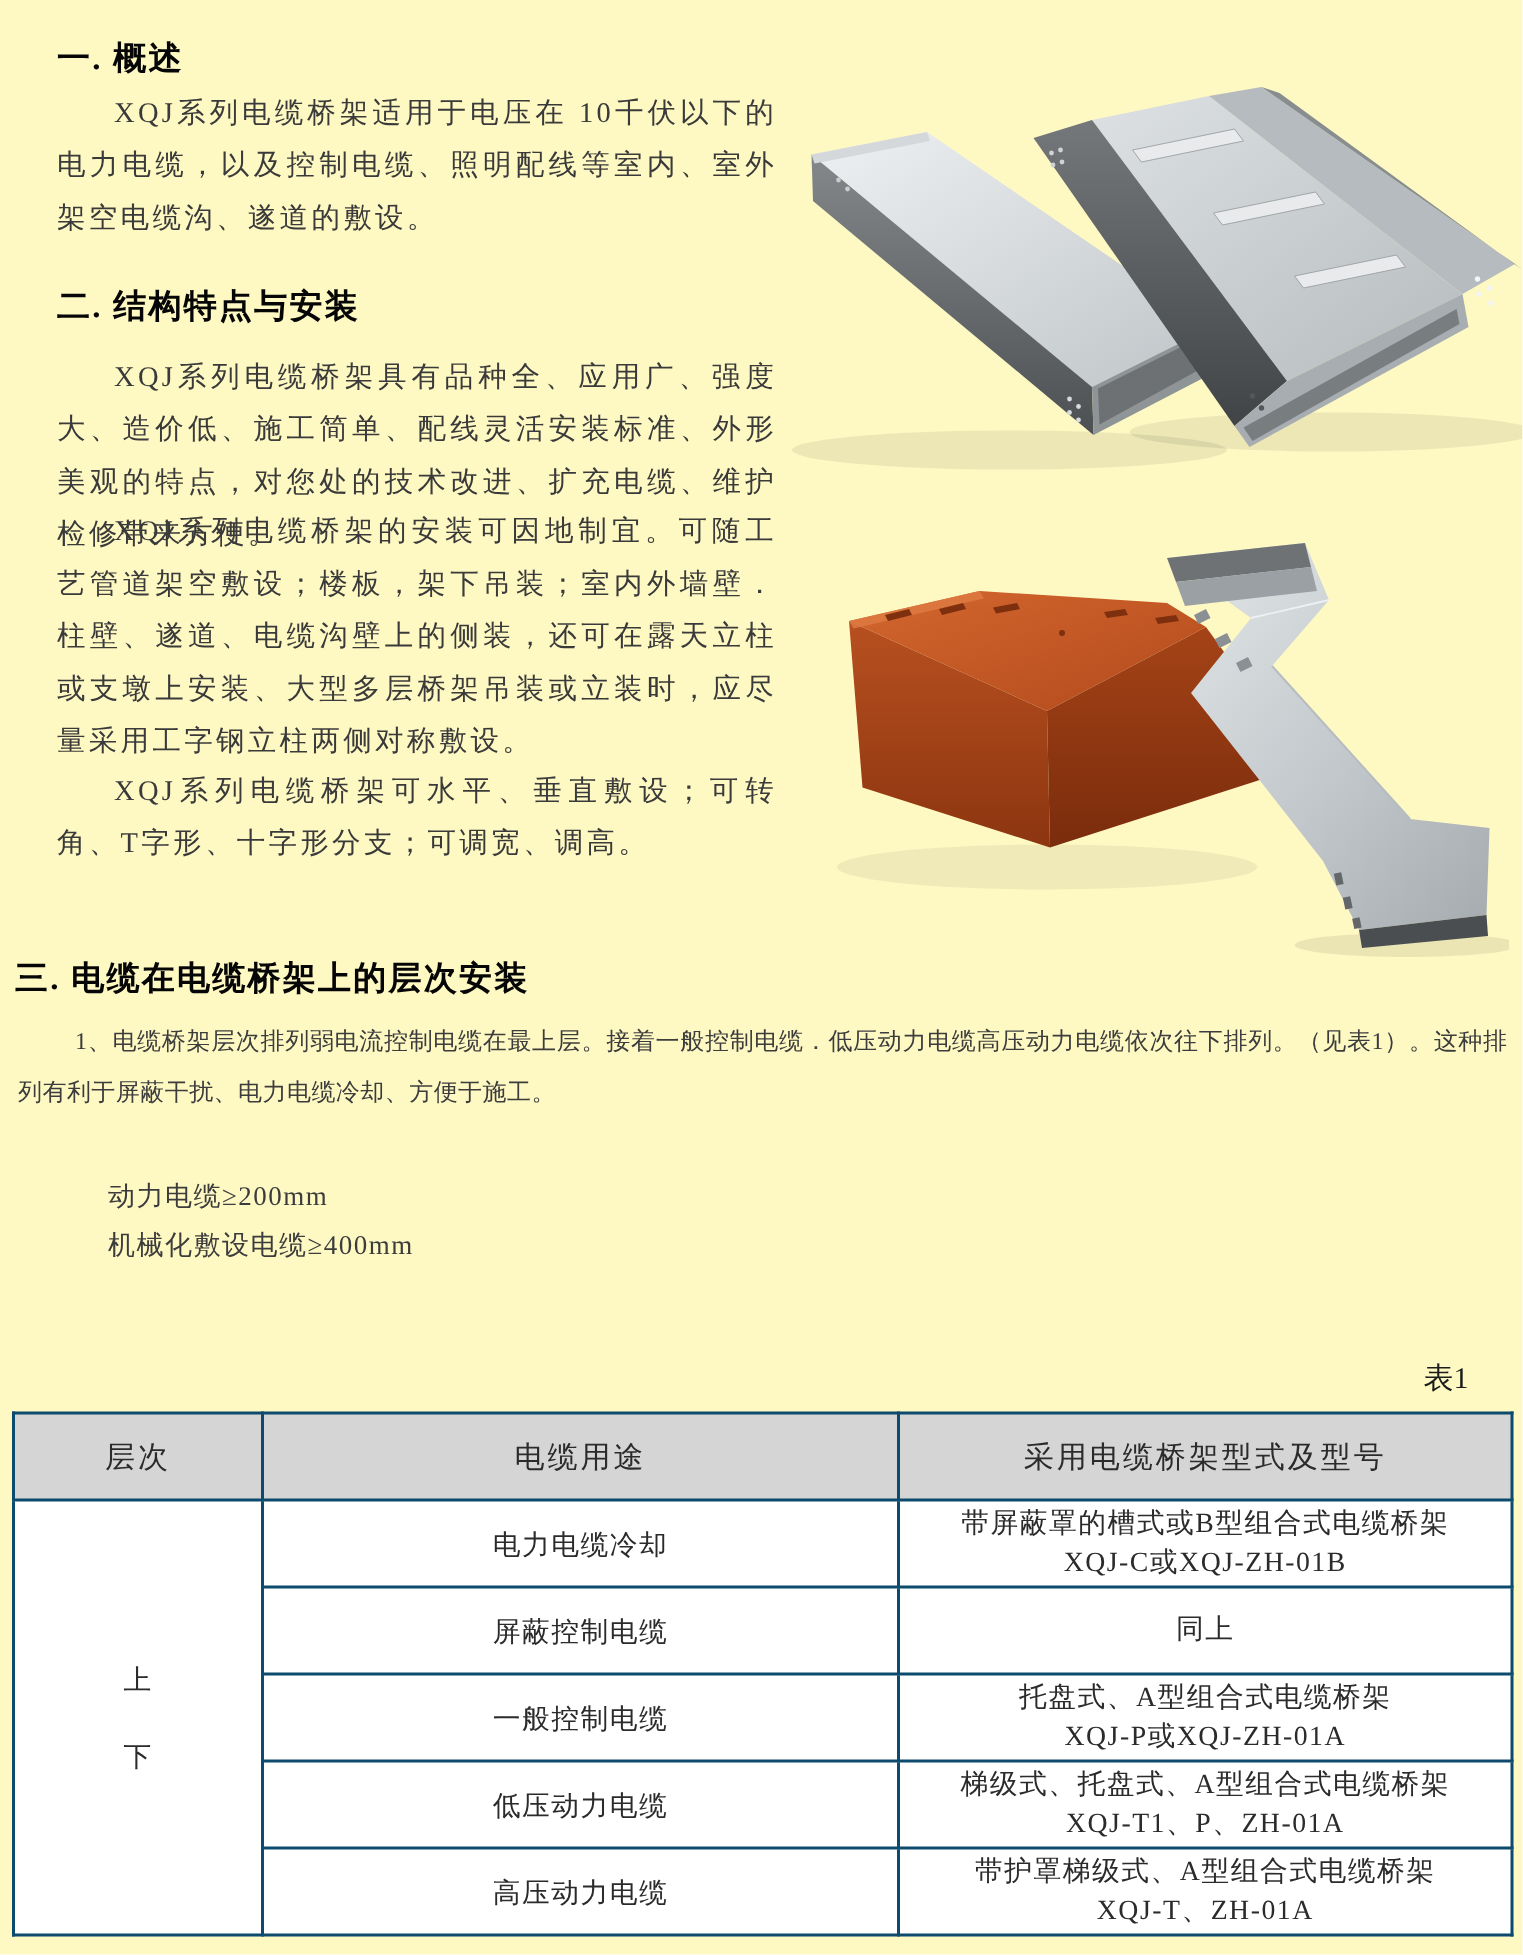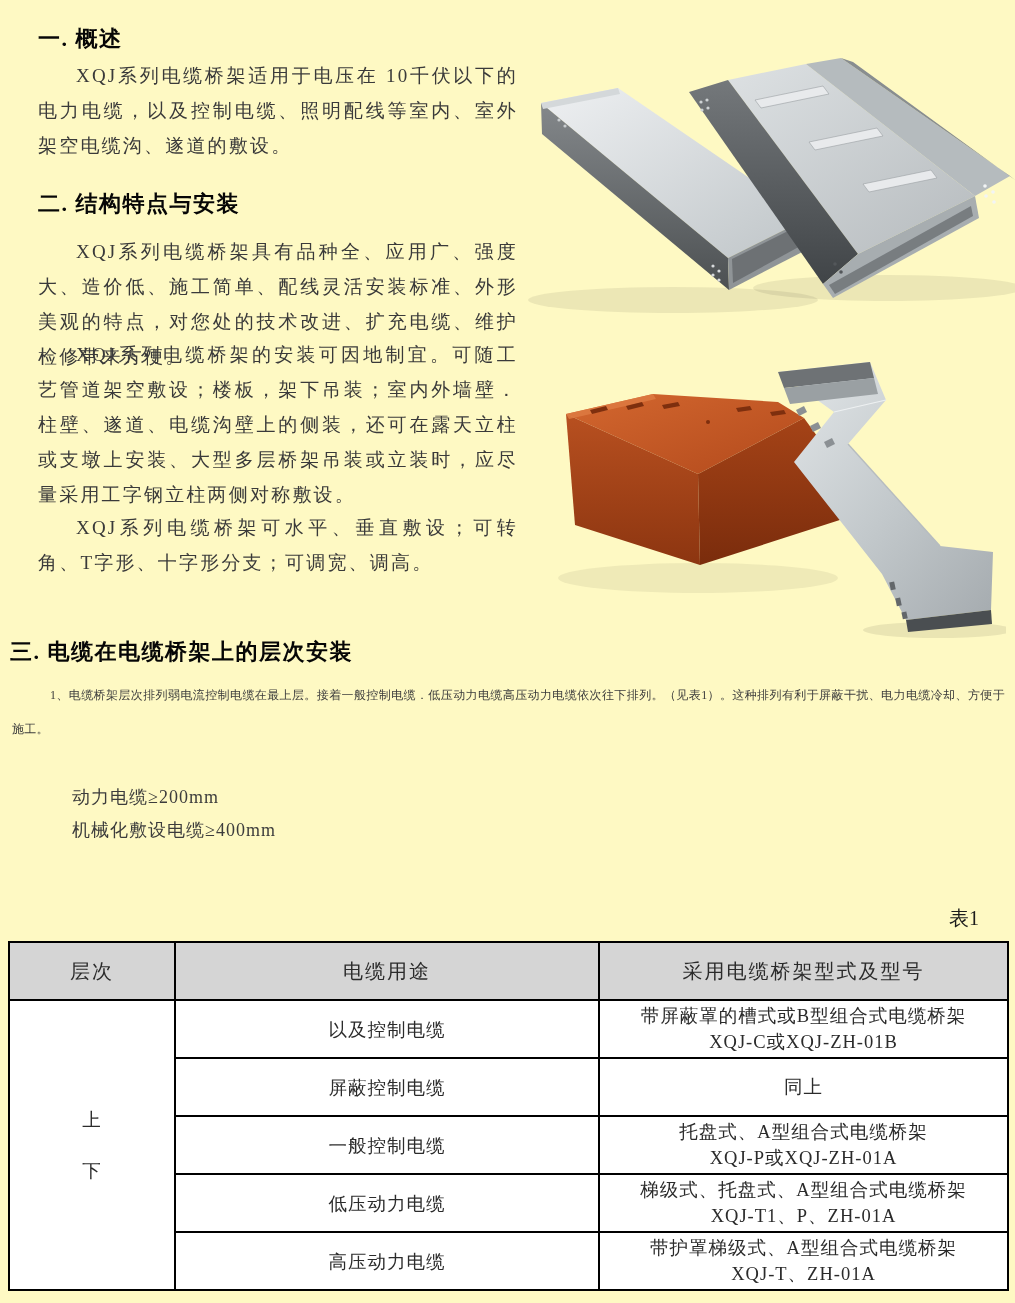--- a/index.html
+++ b/index.html
@@ -12,32 +12,32 @@
   .h {
     position:absolute; font-weight:bold; color:#060606;
     font-size:22px; letter-spacing:1.5px; white-space:nowrap;
   }
   .p {
     position:absolute; font-size:19px; line-height:35px; letter-spacing:2.2px;
     text-align:justify; color:#3a3a3a;
   }
   .indent { text-indent:2em; }
   .s3p {
-    position:absolute; font-size:12px; line-height:34px; letter-spacing:0.3px;
+    position:absolute; font-size:16px; line-height:34px; letter-spacing:0.3px;
     text-align:justify; color:#3c3c3c;
   }
   .spec-line { font-size:18px; line-height:33px; letter-spacing:1px; color:#3c3c3c; }
   .tcaption { position:absolute; font-size:20px; color:#1c1c1c; }
 
   table.t1 {
     position:absolute; left:8px; top:941px; width:999px;
     border-collapse:collapse; table-layout:fixed;
   }
   table.t1 th, table.t1 td {
-    border:2px solid #000000; text-align:center; vertical-align:middle;
+    border:2px solid #0c4a6e; text-align:center; vertical-align:middle;
     color:#2b2b2b; padding:0;
   }
   table.t1 th {
     background:#d5d5d5; height:56px; font-size:20px; font-weight:normal;
     letter-spacing:2px;
   }
   table.t1 td { height:56px; font-size:18.5px; letter-spacing:1px; background:#fff; }
   td.layer-cell { font-size:20px; }
   .layer-stack { display:flex; flex-direction:column; align-items:center; gap:26px; }
   .model-cell .l1, .model-cell .l2 { line-height:26px; }
@@ -194,21 +194,21 @@
       </tr>
     </thead>
     <tbody>
       <tr>
         <td rowspan="5" class="layer-cell">
           <div class="layer-stack">
             <span>上</span>
             <span>下</span>
           </div>
         </td>
-        <td>以及控制电缆</td>
+        <td>电力电缆冷却</td>
         <td class="model-cell">
           <div class="l1">带屏蔽罩的槽式或B型组合式电缆桥架</div>
           <div class="l2">XQJ-C或XQJ-ZH-01B</div>
         </td>
       </tr>
       <tr>
         <td>屏蔽控制电缆</td>
         <td class="model-cell">
           <div class="l1">同上</div>
 

